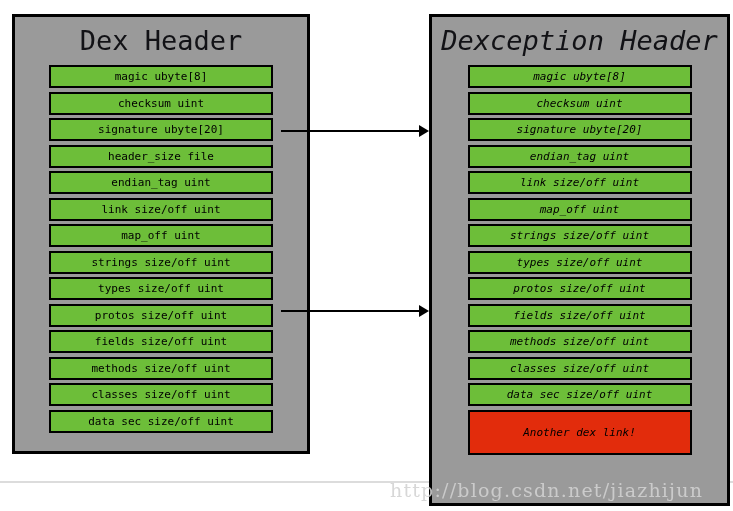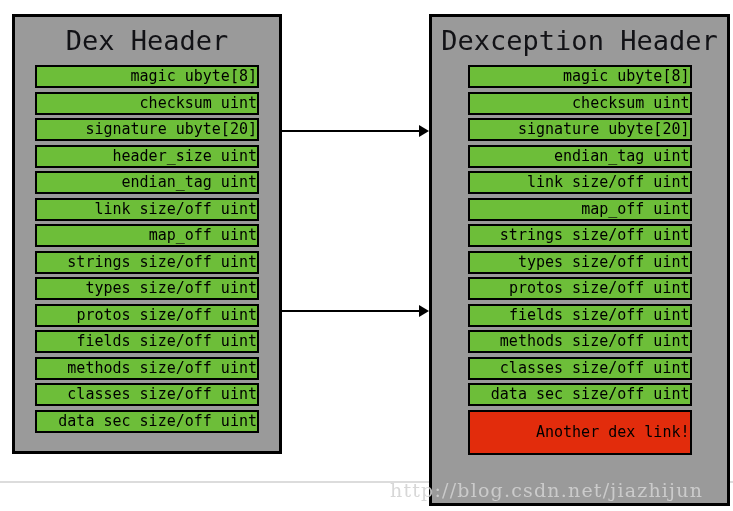--- a/index.html
+++ b/index.html
@@ -18,22 +18,22 @@
     background: var(--divider, #dcdcdc);
     z-index: 0;
   }
   .box {
     position: absolute;
     background: var(--box-fill, #9a9a9a);
     border: 3px solid var(--border, #000);
     box-sizing: border-box;
     z-index: 1;
   }
-  .box-left  { left: 12px;  top: 14px; width: 270px; height: 440px; }
-  .box-right { left: 429px; top: 14px; width: 301px; height: 492px; }
+  .box-left  { left: 12px;  top: 14px; width: 298px; height: 440px; }
+  .box-right { left: 429px; top: 14px; width: 301px; height: 492px; font-style: italic; }
   .box-title {
     margin-top: 9px;
     text-align: center;
     font-size: 27px;
     line-height: 30px;
     color: #121216;
     white-space: nowrap;
   }
   .rows {
     width: 224px;
@@ -41,23 +41,23 @@
     display: flex;
     flex-direction: column;
     gap: 3.5px;
   }
   .row {
     box-sizing: border-box;
     height: 23px;
     border: 2px solid var(--border, #000);
     display: flex;
     flex-direction: column;
-    align-items: flex-end;
+    align-items: center;
     justify-content: center;
-    font-size: 15px;
+    font-size: 11px;
     color: #000;
   }
   .row span { line-height: 19px; white-space: nowrap; }
   .row.green { background: var(--field-green, #6dbe39); }
   .row.red   { background: var(--field-red, #e22c0c); }
   .row.double { height: 45px; }
   .arrow {
     position: absolute;
     left: 281px;
     width: 148px;
@@ -106,21 +106,21 @@
         <div class="row green">
           <span>magic ubyte[8]</span>
         </div>
         <div class="row green">
           <span>checksum uint</span>
         </div>
         <div class="row green">
           <span>signature ubyte[20]</span>
         </div>
         <div class="row green">
-          <span>header_size uint</span>
+          <span>header_size file</span>
         </div>
         <div class="row green">
           <span>endian_tag uint</span>
         </div>
         <div class="row green">
           <span>link size/off uint</span>
         </div>
         <div class="row green">
           <span>map_off uint</span>
         </div>

